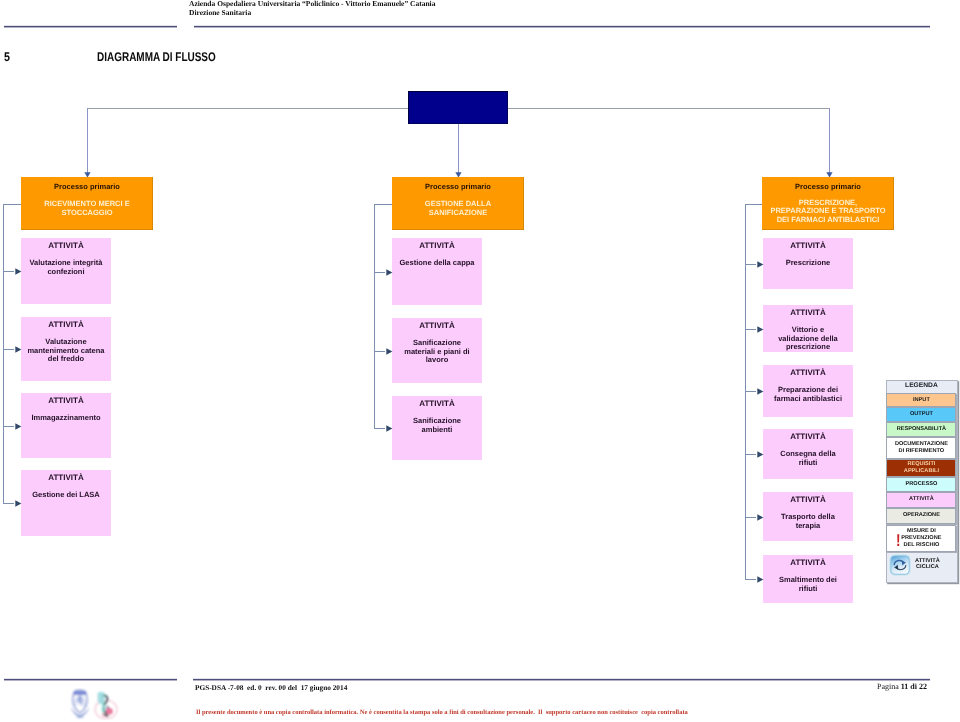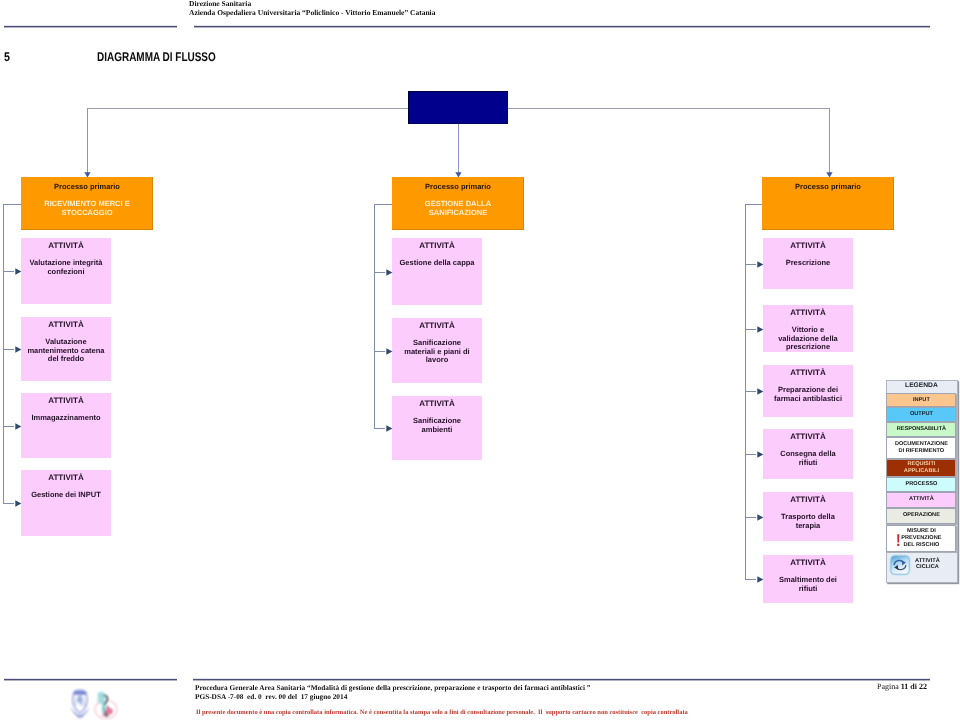--- a/index.html
+++ b/index.html
@@ -47,22 +47,22 @@
   .ft{font-family:"Liberation Serif",serif;font-weight:bold;font-size:7.3px;line-height:8.6px;color:#111;}
   .ft > div{white-space:pre;}
   .ft-red{font-family:"Liberation Serif",serif;font-weight:bold;font-size:6.5px;line-height:8px;color:#C0392B;white-space:pre;}
 </style>
 </head>
 <body>
 
 <div class="page">
 
   <div class="abs hdr-text" style="left:189px;top:0px;width:600px;white-space:nowrap;">
+    <div>Azienda Ospedaliera Universitaria “Policlinico - Vittorio Emanuele” Catania</div>
     <div>Direzione Sanitaria</div>
-    <div>Azienda Ospedaliera Universitaria “Policlinico - Vittorio Emanuele” Catania</div>
   </div>
   <div class="abs rule" style="left:4px;top:25.2px;width:173px;"></div>
   <div class="abs rule" style="left:194px;top:25.2px;width:736px;"></div>
 
   <div class="abs sec-num" style="left:4.3px;top:50.8px;">5</div>
   <div class="abs sec-title" style="left:96.8px;top:50.8px;">DIAGRAMMA DI FLUSSO</div>
 
   <div class="abs" id="diagram" style="left:0;top:0;width:960px;height:660px;">
       <div class="box macro" style="position:absolute;left:408px;top:91px;width:100px;height:33px;padding-top:3.8px;">
         <div class="t1" style="margin-bottom: 9.4px; margin-top: 32px;">Macroprocesso</div>
@@ -111,21 +111,21 @@
       <div class="box act" style="position:absolute;left:21px;top:393px;width:90px;height:65px;padding-top:4.2px;">
         <div class="t1" style="margin-bottom: 8.7px;">ATTIVITÀ</div>
         <div class="t2">Immagazzinamento</div>
       </div>
       <div class="gline" style="position:absolute;left:3px;top:426px;width:11px;"></div>
       <svg width="7" height="7" style="position:absolute;left:14.7px;top:423px;">
         <path d="M0.3 0.3 L6.4 3.5 L0.3 6.7 Z" fill="#33496b"></path>
       </svg>
       <div class="box act" style="position:absolute;left:21px;top:470px;width:90px;height:66px;padding-top:4.2px;">
         <div class="t1" style="margin-bottom: 8.7px;">ATTIVITÀ</div>
-        <div class="t2">Gestione dei INPUT</div>
+        <div class="t2">Gestione dei LASA</div>
       </div>
       <div class="gline" style="position:absolute;left:3px;top:503px;width:11px;"></div>
       <svg width="7" height="7" style="position:absolute;left:14.7px;top:500px;">
         <path d="M0.3 0.3 L6.4 3.5 L0.3 6.7 Z" fill="#33496b"></path>
       </svg>
       <div class="box proc" style="position:absolute;left:392px;top:177px;width:132px;height:53px;padding-top:5.5px;">
         <div class="t1" style="margin-bottom: 9.4px;">Processo primario</div>
         <div class="t2">GESTIONE DALLA
 SANIFICAZIONE</div>
       </div>
@@ -153,20 +153,23 @@
         <div class="t1" style="margin-bottom: 8.7px;">ATTIVITÀ</div>
         <div class="t2">Sanificazione
 ambienti</div>
       </div>
       <div class="gline" style="position:absolute;left:374px;top:428px;width:11px;"></div>
       <svg width="7" height="7" style="position:absolute;left:385.7px;top:425px;">
         <path d="M0.3 0.3 L6.4 3.5 L0.3 6.7 Z" fill="#33496b"></path>
       </svg>
       <div class="box proc" style="position:absolute;left:762px;top:177px;width:132px;height:53px;padding-top:5.5px;">
         <div class="t1" style="margin-bottom: 8px;">Processo primario</div>
+        <div class="t2">PRESCRIZIONE,
+PREPARAZIONE E TRASPORTO
+DEI FARMACI ANTIBLASTICI</div>
       </div>
       <div class="gline" style="position:absolute;left:745px;top:204px;width:17px;"></div>
       <div class="gvline" style="position:absolute;left:745px;top:204px;height:375px;"></div>
       <div class="box act" style="position:absolute;left:763px;top:238px;width:90px;height:51px;padding-top:4.2px;">
         <div class="t1" style="margin-bottom: 8.7px;">ATTIVITÀ</div>
         <div class="t2">Prescrizione</div>
       </div>
       <div class="gline" style="position:absolute;left:745px;top:264px;width:11px;"></div>
       <svg width="7" height="7" style="position:absolute;left:756.7px;top:261px;">
         <path d="M0.3 0.3 L6.4 3.5 L0.3 6.7 Z" fill="#33496b"></path>
@@ -254,21 +257,20 @@
           <path d="M7.1 12.8 A5.2 5.2 0 0 0 16.9 11.1" stroke="#1b2f49" stroke-width="1.05" opacity=".9"></path>
           <path d="M5.1 13.5 L9.2 15.7 L8.8 10.7 Z" fill="#1b2f49" opacity=".9"></path>
         </g>
       </svg>
     </div>
 
   <div class="abs rule" style="left:4px;top:678.3px;width:173px;"></div>
   <div class="abs rule" style="left:193px;top:678.3px;width:737px;"></div>
 
   <div class="abs ft" style="left:195px;top:684px;width:680px;">
-    <div>Procedura Generale Area Sanitaria “Modalità di gestione della prescrizione, preparazione e trasporto dei farmaci antiblastici ”</div>
     <div>PGS-DSA -7-08  ed. 0  rev. 00 del  17 giugno 2014</div>
   </div>
   <div class="abs ft" style="left:877px;top:683.4px;font-weight:normal;font-size:8px;"><span>Pagina </span><span style="font-weight:bold;">11 di 22</span></div>
   <div class="abs ft-red" style="left:196px;top:709px;width:700px;">Il presente documento è una copia controllata informatica. Ne è consentita la stampa solo a fini di consultazione personale.  Il  supporto cartaceo non costituisce  copia controllata</div>
 
   <div class="abs" style="left:60px;top:688px;width:62px;height:32px;">
     <svg width="62" height="32" viewBox="0 0 62 32" style="position:absolute;left:0;top:0;opacity:.88;">
       <defs>
         <filter id="blr" x="-30%" y="-30%" width="160%" height="160%">
           <feGaussianBlur stdDeviation="1.05"></feGaussianBlur>

